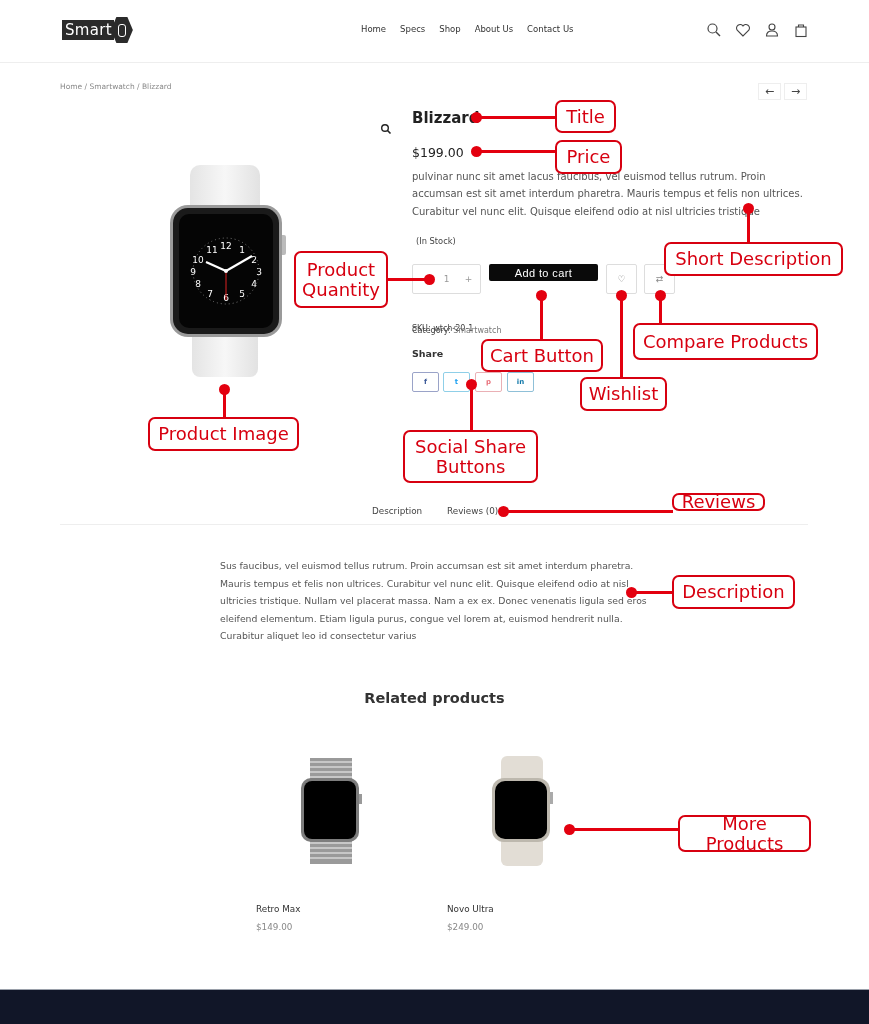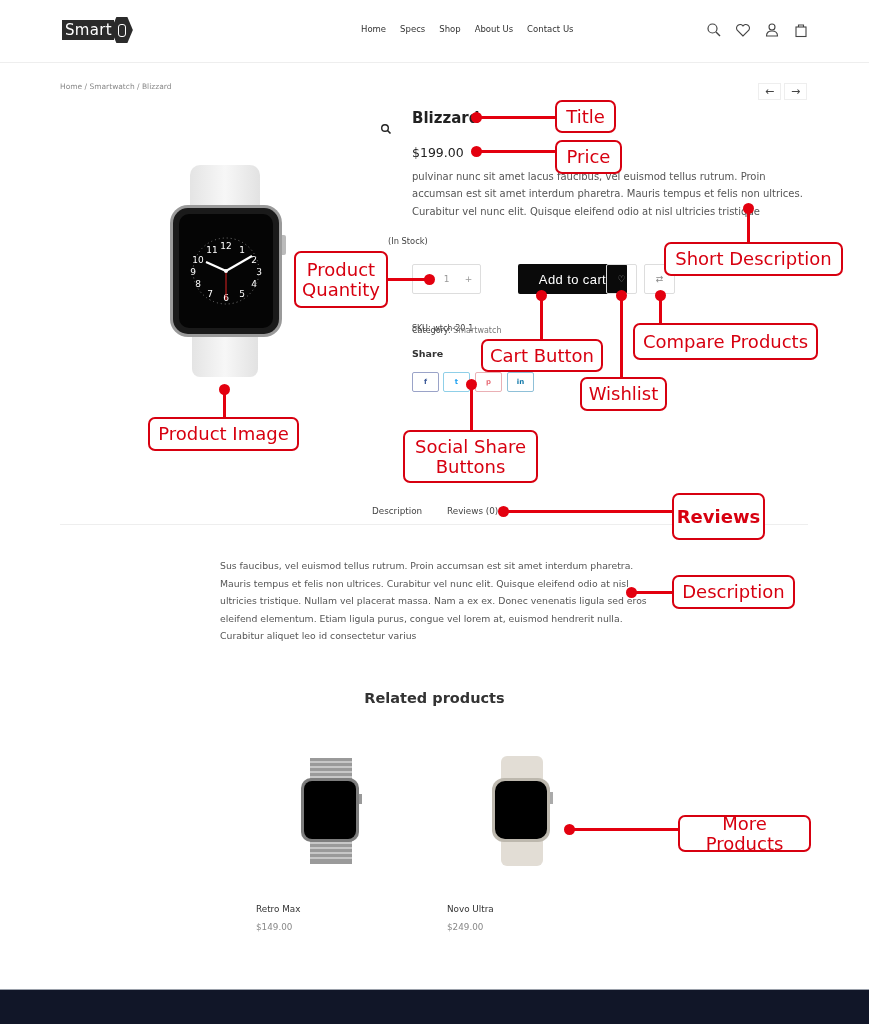--- a/index.html
+++ b/index.html
@@ -23,23 +23,23 @@
   .prev-next span { width: 23px; height: 17px; border: 1px solid #eee; display: flex; align-items: center; justify-content: center; font-size: 11px; color: #444; }
 
   
   .zoom-icon { position: absolute; left: 380px; top: 120px; width: 12px; height: 12px; }
   .product-image { position: absolute; left: 168px; top: 165px; width: 120px; height: 215px; }
 
   
   .title { position: absolute; left: 412px; top: 109px; font-size: 15px; color: #222; }
   .price { position: absolute; left: 412px; top: 145px; font-size: 12.5px; color: #222; }
   .short-desc { position: absolute; left: 412px; top: 168px; width: 395px; font-size: 10px; line-height: 17.4px; color: #555; }
-  .stock { position: absolute; left: 388px; top: 236px; font-size: 8.3px; color: #444; text-align: center; }
+  .stock { position: absolute; left: 416px; top: 236px; font-size: 8.3px; color: #444; text-align: center; }
   .qty { position: absolute; left: 412px; top: 264px; width: 69px; height: 30px; border: 1px solid #ddd; border-radius: 2px; display: flex; align-items: center; justify-content: space-around; font-size: 9px; color: #999; }
-  .add-cart { position: absolute; left: 518px; top: 264px; width: 109px; height: 30px; background: #0a0a0a; color: #fff; border: none; border-radius: 2px; font-size: 13px; letter-spacing: 0.4px; display: flex; align-items: center; justify-content: center; }
+  .add-cart { position: absolute; left: 489px; top: 264px; width: 109px; height: 17px; background: #0a0a0a; color: #fff; border: none; border-radius: 2px; font-size: 11px; letter-spacing: 0.4px; display: flex; align-items: center; justify-content: center; }
   .icon-btn { position: absolute; top: 264px; width: 31px; height: 30px; border: 1px solid #ddd; border-radius: 2px; display: flex; align-items: center; justify-content: center; color: #888; font-size: 9px; }
   .meta { position: absolute; left: 412px; font-size: 8px; color: #444; }
   .meta .val { color: #777; }
   .share-label { position: absolute; left: 412px; top: 348px; font-size: 9.5px; font-weight: bold; color: #333; }
   .social { position: absolute; top: 372px; width: 27px; height: 20px; border: 1px solid; border-radius: 2px; display: flex; align-items: center; justify-content: center; font-size: 7px; font-weight: bold; }
 
   
   .tabs { position: absolute; left: 60px; top: 500px; width: 748px; height: 25px; border-bottom: 1px solid #eee; }
   .tab { position: absolute; top: 6px; font-size: 8.8px; color: #444; }
   .desc-text { position: absolute; left: 220px; top: 557px; width: 440px; font-size: 9.3px; line-height: 17.5px; color: #555; }
@@ -285,21 +285,21 @@
 Buttons</div>
 </div>
 <div>
   <div class="ann-dot" style="left:219px; top:384px;"></div>
   <div class="ann-line" style="left:223px; top:388px; width:3px; height:30px;"></div>
   <div class="ann-box" style="left:148px; top:417px; width:151px; height:34px;">Product Image</div>
 </div>
 <div>
   <div class="ann-dot" style="left:498px; top:506px;"></div>
   <div class="ann-line" style="left:503px; top:510px; width:170px; height:3px;"></div>
-  <div class="ann-box" style="left:672px; top:493px; width:93px; height:47px;font-weight:bold;">Reviews</div>
+  <div class="ann-box" style="left:672px; top:493px; width:93px; height:18px;">Reviews</div>
 </div>
 <div>
   <div class="ann-dot" style="left:626px; top:587px;"></div>
   <div class="ann-line" style="left:631px; top:591px; width:42px; height:3px;"></div>
   <div class="ann-box" style="left:672px; top:575px; width:123px; height:34px;">Description</div>
 </div>
 <div>
   <div class="ann-dot" style="left:564px; top:824px;"></div>
   <div class="ann-line" style="left:569px; top:828px; width:110px; height:3px;"></div>
   <div class="ann-box" style="left:678px; top:815px; width:133px; height:37px;">More Products</div>

